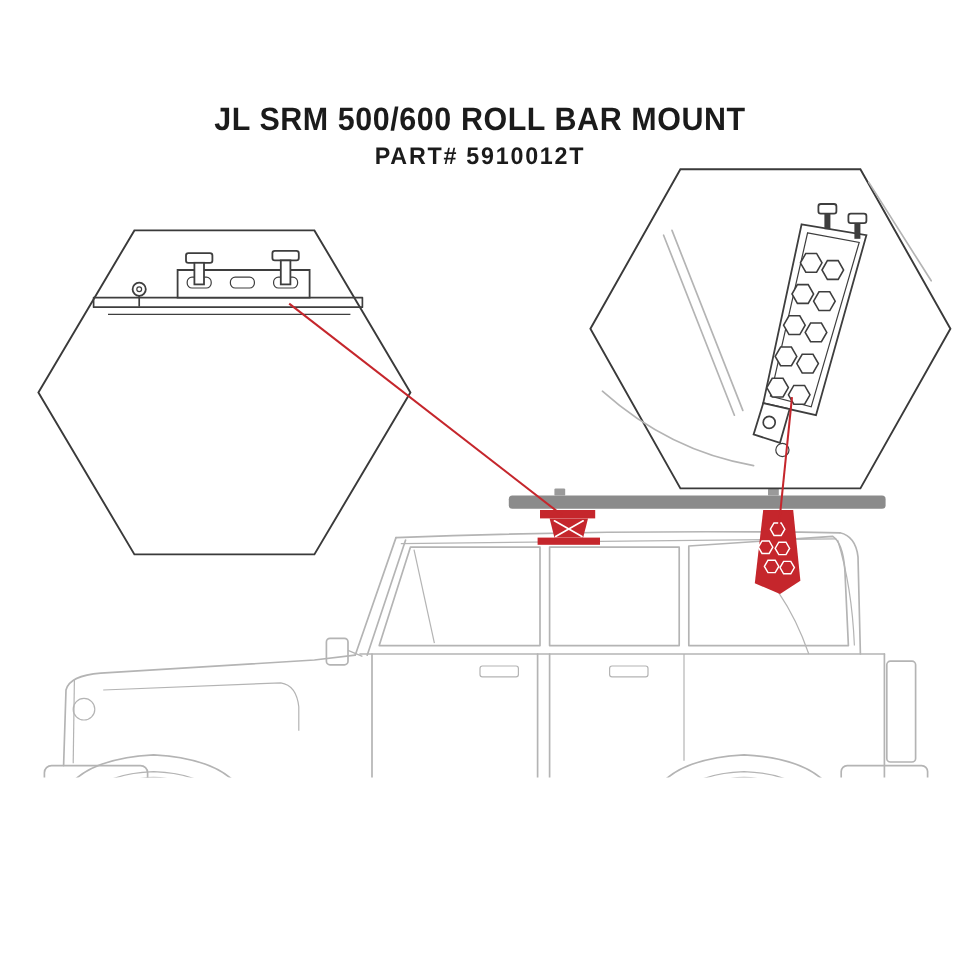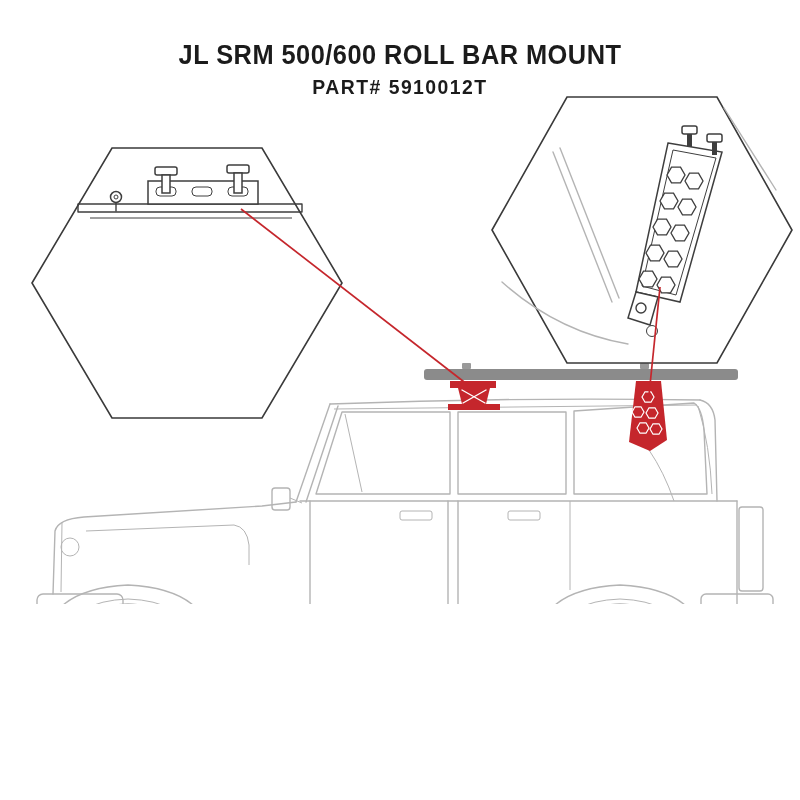--- a/index.html
+++ b/index.html
@@ -4,21 +4,21 @@
 <style>
   :root{
     --accent-red:#C5262C;
     --rack-gray:#8B8B8B;
     --vehicle-line-gray:#B4B4B4;
     --detail-line-dark:#3E3E3E;
     --background:#FFFFFF;
   }
   html,body{margin:0;padding:0;background:var(--background);}
   body{width:800px;height:800px;font-family:"Liberation Sans",sans-serif;}
-  .canvas{position:relative;width:800px;height:604px;overflow:hidden;background:var(--background);}
+  .canvas{position:relative;width:800px;height:604px;overflow:hidden;background:var(--background);margin-top:44px;}
   .title-block{position:absolute;top:40px;left:0;width:100%;text-align:center;color:#1b1b1b;z-index:2;}
   .title-block h1{margin:0;font-size:27px;font-weight:bold;letter-spacing:.5px;transform:scaleX(.94);transform-origin:center;}
   .part{margin-top:5px;font-size:20px;font-weight:bold;letter-spacing:1.5px;transform:scaleX(.97);transform-origin:center;}
   svg{position:absolute;top:0;left:0;}
   .v{stroke:var(--vehicle-line-gray);stroke-width:1.4;fill:none;stroke-linecap:round;stroke-linejoin:round;}
   .v-thin{stroke:var(--vehicle-line-gray);stroke-width:1;fill:none;}
   .d{stroke:var(--detail-line-dark);stroke-width:1.4;fill:none;stroke-linecap:round;}
   .d-thin{stroke:var(--detail-line-dark);stroke-width:1;fill:none;}
   .plate{fill:#fff;stroke:var(--detail-line-dark);stroke-width:1.5;}
   .darkfill{fill:var(--detail-line-dark);stroke:none;}

